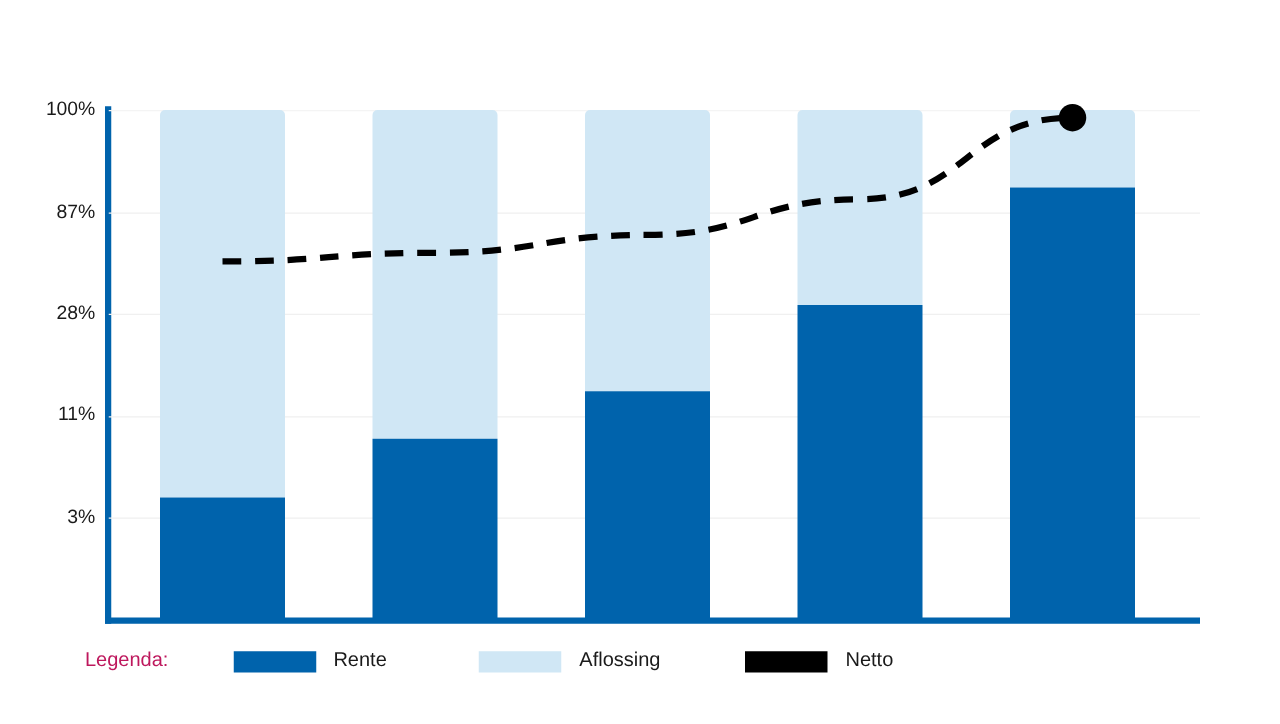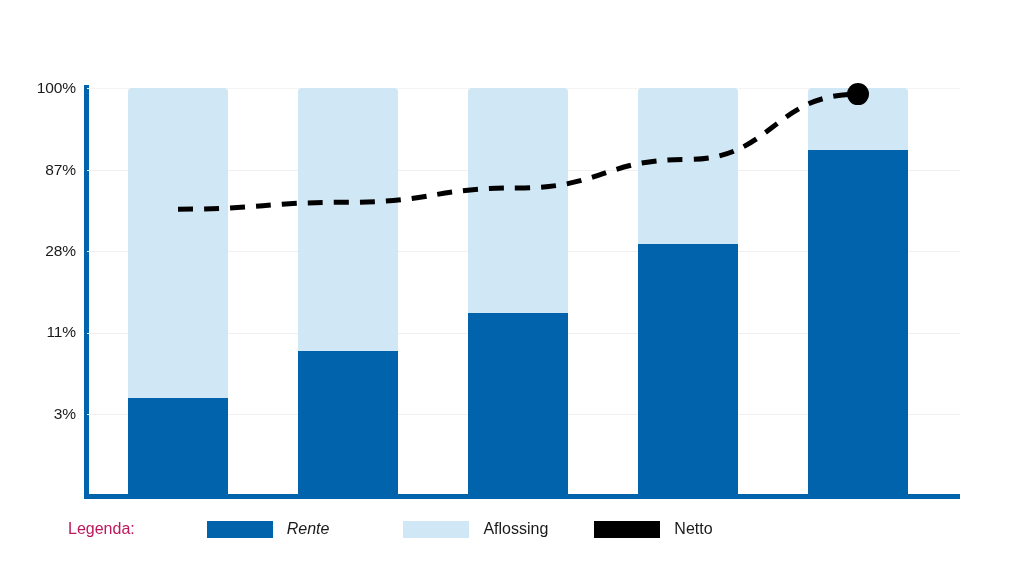--- a/index.html
+++ b/index.html
@@ -123,23 +123,23 @@
   .legend-swatch {
     width: 66px;
     height: 17px;
     display: inline-block;
   }
   .legend-label {
     font-size: 16px;
     color: #1a1a1a;
     margin-left: 14px;
   }
-  #legend-item-rente { margin-left: 72px; font-style: italic; }
+  #legend-item-rente { margin-left: 52px; }
   #legend-item-aflossing { margin-left: 50px; padding-left: 24px; }
-  #legend-item-netto { margin-left: 46px; }
+  #legend-item-netto { margin-left: 68px; }
 </style>
 </head>
 <body>
 
 <div id="chart-root">
 
   <div id="y-ticks">
     <div class="y-tick" style="top:79px">100%</div>
     <div class="y-tick" style="top:161px">87%</div>
     <div class="y-tick" style="top:242px">28%</div>

